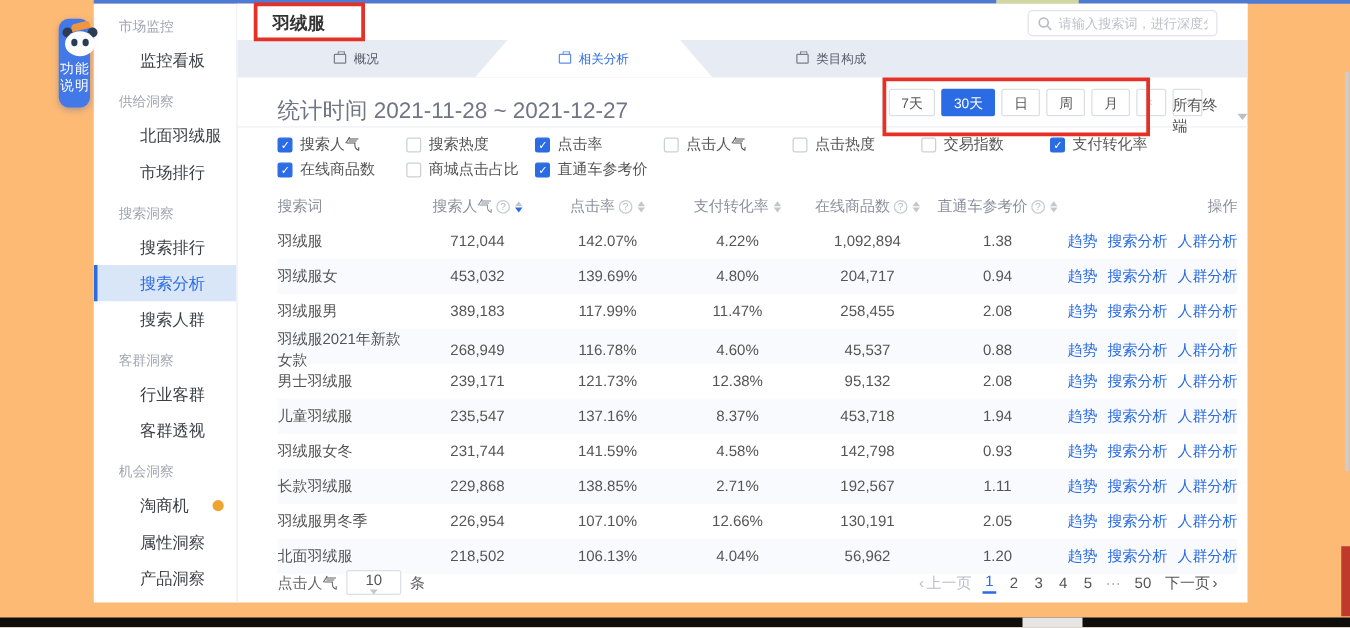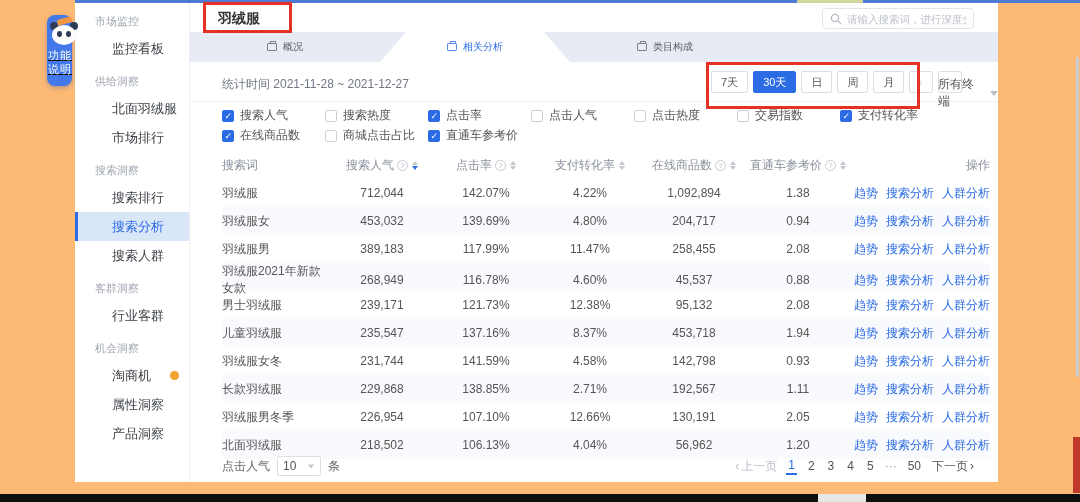--- a/index.html
+++ b/index.html
@@ -11,21 +11,21 @@
   .topbar-notch { position:absolute; left:797px; top:0; width:66px; height:3px; background:#d2d69f; }
 
   
   .sidebar { position:absolute; left:75px; top:3px; width:115px; height:479px; background:#fff; border-right:1px solid #edeff2; overflow:hidden; }
   .side-sec { padding:11px 0 5px 20px; font-size:11px; color:#a0a6b1; }
   .side-item { position:relative; height:29px; line-height:29px; padding-left:37px; font-size:13px; color:#3a3f45; cursor:pointer; }
   .side-item.active { background:#d9e6f8; color:#2b6be4; border-left:3px solid #2b6be4; padding-left:34px; }
   .side-dot { position:absolute; right:10px; top:10px; width:9px; height:9px; border-radius:50%; background:#f0a32f; }
 
   
-  .fn-badge { position:absolute; left:47px; top:15px; width:25px; height:71px; background:#4278e8; border-radius:8px; z-index:4; box-shadow:0 2px 5px rgba(40,80,180,.35);text-decoration:underline; }
+  .fn-badge { position:absolute; left:47px; top:15px; width:25px; height:71px; background:#4278e8; border-radius:8px; z-index:4; box-shadow:0 2px 5px rgba(40,80,180,.35); }
   .mascot { position:relative; width:34px; height:28px; margin:4px auto 1px; }
   .mascot .face { position:absolute; left:5px; top:6px; width:24px; height:20px; background:#fdfdfd; border-radius:50%; }
   .mascot .ear-l,.mascot .ear-r { position:absolute; top:3px; width:8px; height:8px; background:#2d3c55; border-radius:50%; }
   .mascot .ear-l { left:3px; } .mascot .ear-r { right:3px; }
   .mascot .eye-l,.mascot .eye-r { position:absolute; top:12px; width:5px; height:6px; background:#2d3c55; border-radius:50%; }
   .mascot .eye-l { left:10px; } .mascot .eye-r { left:19px; }
   .mascot .hat { position:absolute; left:10px; top:-1px; width:15px; height:6px; background:#f2953f; border-radius:3px 3px 1px 1px; transform:rotate(-14deg); }
   .fn-badge .fn-label { width:26px; margin:0 auto; color:#fff; font-size:11px; line-height:14px; text-align:center; letter-spacing:1px; }
 
   
@@ -36,21 +36,21 @@
   .search-box input { border:none; outline:none; width:100%; font-size:10.5px; color:#666; font-family:inherit; }
   .search-box input::placeholder { color:#bcc0c9; }
 
   .tab-bar { display:flex; height:30px; background:#e7ebf4; }
   .tab { width:190px; display:flex; align-items:center; justify-content:center; gap:6px; font-size:10px; color:#565c66; cursor:pointer; }
   .tab.active { background:#fff; clip-path:polygon(26px 0, calc(100% - 26px) 0, 100% 100%, 0 100%); color:#2b6be4; }
   .mod-icon { position:relative; width:10px; height:8px; border:1px solid currentColor; border-radius:1px; opacity:.75; }
   .mod-icon::before { content:""; position:absolute; left:2px; top:-3px; width:4px; height:2px; border:1px solid currentColor; border-bottom:none; border-radius:1px 1px 0 0; }
 
   .stat-row { position:relative; height:40px; border-bottom:1px solid #eef0f4; }
-  .stat-time { position:absolute; left:32px; top:14px; font-size:12px; color:#707684; }
+  .stat-time { position:absolute; left:32px; top:14px; font-size:18px; color:#707684; }
   .period-group { position:absolute; left:521px; top:9px; display:flex; gap:5px; align-items:center; }
   .pbtn { height:22px; padding:0 9px; border:1px solid #dcdfe4; border-radius:2px; background:#fff; font-size:11px; color:#555; display:flex; align-items:center; cursor:pointer; }
   .pbtn.active { background:#2b6be4; border-color:#2b6be4; color:#fff; }
   .pbtn.nav { color:#c3c7cd; padding:0 8px; }
   .terminal { position:absolute; left:748px; top:14px; font-size:12px; color:#555; display:flex; align-items:center; gap:5px; cursor:pointer; }
   .caret-down { width:0; height:0; border-left:4px solid transparent; border-right:4px solid transparent; border-top:5px solid #b9bec7; }
 
   .checks { padding:5px 0 0 32px; }
   .check-row { display:flex; height:17px; align-items:center; }
   .check-row + .check-row { margin-top:3px; }
@@ -71,21 +71,21 @@
   .info-icon::after { content:"?"; }
   .sort { display:flex; flex-direction:column; gap:1px; margin-left:1px; }
   .sort .up { width:0; height:0; border-left:3.5px solid transparent; border-right:3.5px solid transparent; border-bottom:4px solid #c3c7cd; }
   .sort .dn { width:0; height:0; border-left:3.5px solid transparent; border-right:3.5px solid transparent; border-top:4px solid #c3c7cd; }
   .sort .dn.on { border-top-color:#2b6be4; }
   .cell.ops { gap:8px; }
   .cell.ops a { color:#2b6be4; text-decoration:none; cursor:pointer; }
 
   .pager { position:absolute; left:32px; right:24px; bottom:5px; height:22px; display:flex; align-items:center; justify-content:space-between; font-size:12px; color:#666; }
   .pp-left { display:flex; align-items:center; gap:7px; }
-  .pp-select { width:44px; height:20px; border:1px solid #dcdfe4; border-radius:2px; display:flex; align-items:center; justify-content:space-between; padding:0 5px; color:#555; cursor:pointer; background:#fff; }
+  .pp-select { width:44px; height:20px; border:1px solid #dcdfe4; border-radius:2px; display:flex; align-items:center; justify-content:space-between; padding:0 5px; color:#555; cursor:pointer; background:#fff;flex-direction:column; }
   .pp-select .caret-down { border-top-color:#c3c7cd; transform:scale(.8); }
   .pp-right { display:flex; align-items:center; gap:9px; }
   .pg-prev { color:#b9bec7; cursor:default; }
   .pg-next { color:#555; cursor:pointer; }
   .pg-num { color:#555; cursor:pointer; padding:1px 2px; }
   .pg-num.active { color:#2b6be4; border-bottom:2px solid #2b6be4; }
   .pg-ellipsis { color:#999; }
   .chevron-l::before { content:"‹"; margin-right:2px; }
   .chevron-r::after { content:"›"; margin-left:2px; }
 
@@ -122,20 +122,21 @@
     <div class="side-item">北面羽绒服</div>
     <div class="side-item">市场排行</div>
 
     <div class="side-sec">搜索洞察</div>
     <div class="side-item">搜索排行</div>
     <div class="side-item active">搜索分析</div>
     <div class="side-item">搜索人群</div>
 
     <div class="side-sec">客群洞察</div>
     <div class="side-item">行业客群</div>
+    <div class="side-item">客群透视</div>
 
     <div class="side-sec">机会洞察</div>
     <div class="side-item"><span>淘商机</span><span class="side-dot"></span></div>
     <div class="side-item">属性洞察</div>
     <div class="side-item">产品洞察</div>
   </nav>
 
   <div class="fn-badge">
     <div class="mascot">
       <span class="ear-l"></span>

